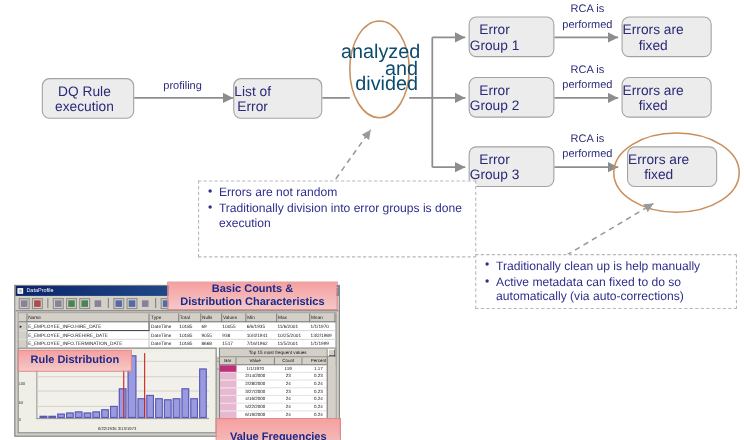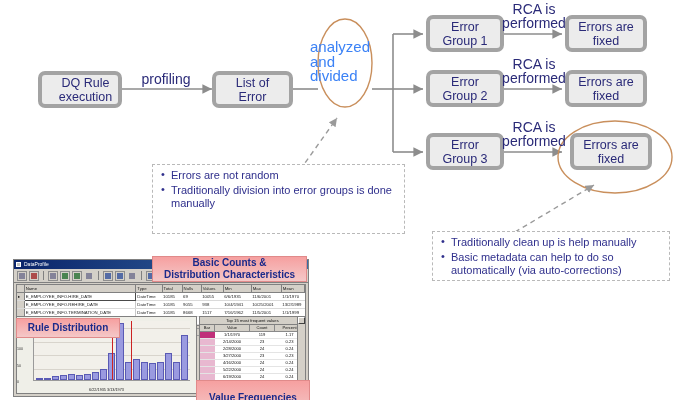--- a/index.html
+++ b/index.html
@@ -9,50 +9,50 @@
     font-family:"Liberation Sans", sans-serif;
     overflow:hidden;
     position:relative;
   }
   #stage{position:absolute;left:0;top:0;width:676px;height:400px;}
 
   
   .fbox{
     position:absolute;
     background:#ececec;
-    border:4px solid #a3a3a3;
+    border:1px solid #a3a3a3;
     border-radius:7px;
     color:#2a2a78;
     font-size:12.5px;
     line-height:14px;
     text-align:center;
-    display:flex;align-items:center;justify-content:center;
+    display:flex;align-items:center;
     box-sizing:border-box;
     z-index:6;
   }
   .fbox span{display:block;}
 
   
   .elabel{
     position:absolute;
     color:#2a2a78;
-    font-size:14px;
+    font-size:10px;
     line-height:14px;
     text-align:center;
     z-index:7;
     white-space:pre-line;
   }
 
   
   .etext{
     position:absolute;
-    color:#3b82f6;
-    font-size:15px;
+    color:#0c4a6e;
+    font-size:18px;
     line-height:14.5px;
-    text-align:left;
+    text-align:right;
     z-index:7;
   }
 
   
   .callout{
     position:absolute;
     border:1px dashed #b9b9b9;
     background:#ffffff;
     color:#2f2f8c;
     font-size:11px;
@@ -253,31 +253,31 @@
 
   <div class="elabel" style="left:500px;top:2px;width:68px;">RCA is
 performed</div>
 
   <div class="elabel" style="left:500px;top:57px;width:68px;">RCA is
 performed</div>
 
   <div class="elabel" style="left:500px;top:120px;width:68px;">RCA is
 performed</div>
 
-  <div class="callout" style="left:152px;top:164px;width:253px;height:70px;">
+  <div class="callout" style="left:180px;top:164px;width:253px;height:70px;">
     <ul>
       <li>Errors are not random</li>
-      <li>Traditionally division into error groups is done manually</li>
+      <li>Traditionally division into error groups is done execution</li>
     </ul>
   </div>
 
   <div class="callout" style="left:432px;top:231px;width:238px;height:50px;">
     <ul>
       <li>Traditionally clean up is help manually</li>
-      <li>Basic metadata can help to do so automatically (via auto-corrections)</li>
+      <li>Active metadata can fixed to do so automatically (via auto-corrections)</li>
     </ul>
   </div>
 
   <div id="shot">
 
     <div class="titlebar">
       <span class="tb-ico"></span>
       <span>DataProfile</span>
       <span class="tb-btns">
         <i></i>

